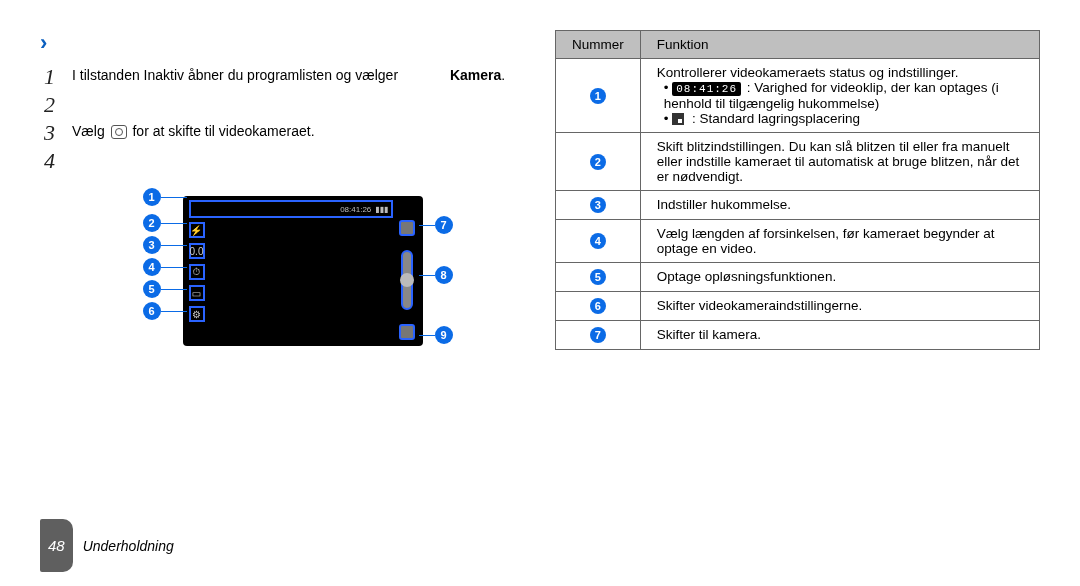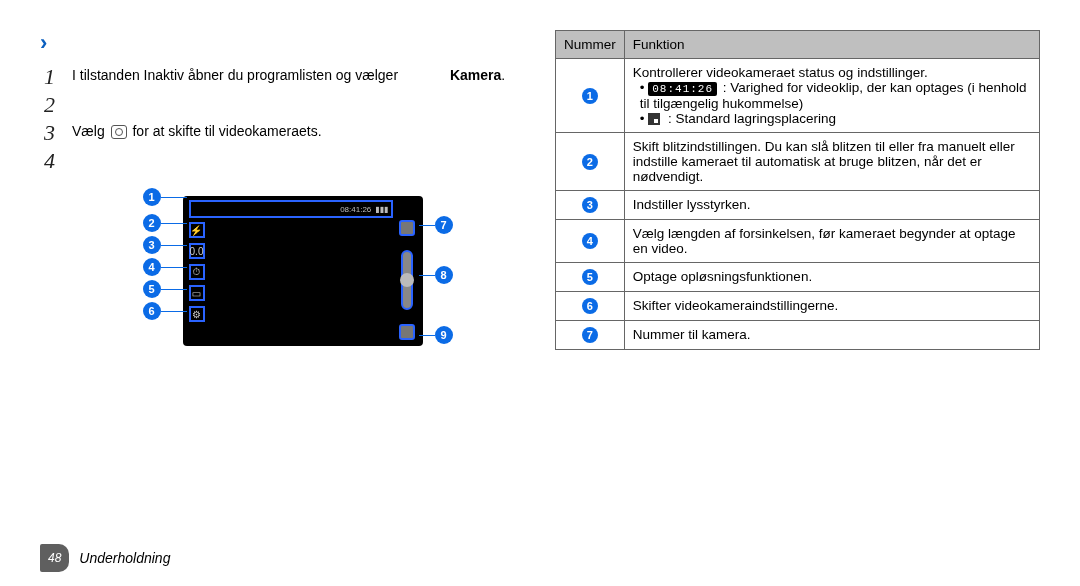--- a/index.html
+++ b/index.html
@@ -131,21 +131,21 @@
     height: 1px;
     background: #0b6be6;
   }
   table.funcs {
     width: 100%;
     border-collapse: collapse;
     font-size: 13.5px;
   }
   table.funcs th, table.funcs td {
     border: 1px solid #666;
-    padding: 6px 8px;
+    padding: 6px 16px;
     vertical-align: top;
     text-align: left;
   }
   table.funcs th {
     background: #bfbfbf;
     font-weight: normal;
   }
   table.funcs td.num {
     width: 60px;
     text-align: center;
@@ -180,23 +180,23 @@
     bottom: 14px;
     display: flex;
     align-items: center;
     gap: 10px;
     font-style: italic;
   }
   .footer .pg {
     background: #5f5f5f;
     color: #fff;
     font-style: italic;
-    padding: 7px 8px;
+    padding: 18px 8px;
     border-radius: 2px 10px 10px 2px;
-    font-size: 12px;
+    font-size: 15px;
   }
   .cam-icon {
     display: inline-flex; width: 16px; height: 14px;
     border: 1px solid #555; border-radius: 3px; position: relative;
     vertical-align: middle; margin: 0 2px;
   }
   .cam-icon::after {
     content: ''; position: absolute; left: 50%; top: 50%;
     width: 6px; height: 6px; border: 1px solid #555; border-radius: 50%;
     transform: translate(-50%,-50%);
@@ -226,21 +226,21 @@
         <span>
           <span>I tilstanden Inaktiv åbner du programlisten og vælger </span><span class="strong">Kamera</span><span>.</span>
         </span>
       </li>
       <li class="step">
         <span class="step-num">2</span>
       </li>
       <li class="step">
         <span class="step-num">3</span>
         <span>
-          <span>Vælg </span><span class="cam-icon"></span><span> for at skifte til videokameraets.</span>
+          <span>Vælg </span><span class="cam-icon"></span><span> for at skifte til videokameraet.</span>
         </span>
       </li>
       <li class="step">
         <span class="step-num">4</span>
       </li>
     </ul>
 
     <div class="camera-diagram">
       <div class="camera-screen">
         <div class="topline"></div>
@@ -307,36 +307,36 @@
       <tbody>
           <tr>
         <th>Nummer</th>
         <th>Funktion</th>
       </tr>
       <tr>
         <td class="num"><span class="bul">
                 <span>1</span>
               </span></td>
         <td>
-          <div>Kontrollerer videokameraet status og indstillinger.</div>
+          <div>Kontrollerer videokameraets status og indstillinger.</div>
           <div class="dotrow">• <span class="timebox">08:41:26</span><span> : Varighed for videoklip, der kan optages (i henhold til tilgængelig hukommelse)</span></div>
           <div class="dotrow">• <span class="stor-icon"></span><span> : Standard lagringsplacering</span></div>
         </td>
       </tr>
       <tr>
         <td class="num"><span class="bul">
                 <span>2</span>
               </span></td>
         <td>Skift blitzindstillingen. Du kan slå blitzen til eller fra manuelt eller indstille kameraet til automatisk at bruge blitzen, når det er nødvendigt.</td>
       </tr>
       <tr>
         <td class="num"><span class="bul">
                 <span>3</span>
               </span></td>
-        <td>Indstiller lysstyrken.</td>
+        <td>Indstiller hukommelse.</td>
       </tr>
       <tr>
         <td class="num"><span class="bul">
                 <span>4</span>
               </span></td>
         <td>Vælg længden af forsinkelsen, før kameraet begynder at optage en video.</td>
       </tr>
       <tr>
         <td class="num"><span class="bul">
                 <span>5</span>
@@ -346,21 +346,21 @@
       <tr>
         <td class="num"><span class="bul">
                 <span>6</span>
               </span></td>
         <td>Skifter videokameraindstillingerne.</td>
       </tr>
       <tr>
         <td class="num"><span class="bul">
                 <span>7</span>
               </span></td>
-        <td>Nummer til kamera.</td>
+        <td>Skifter til kamera.</td>
       </tr>
     </tbody>
       </table>
   </div>
 </div>
 
 <div class="footer">
   <span class="pg">48</span>
   <span>Underholdning</span>
 </div>

